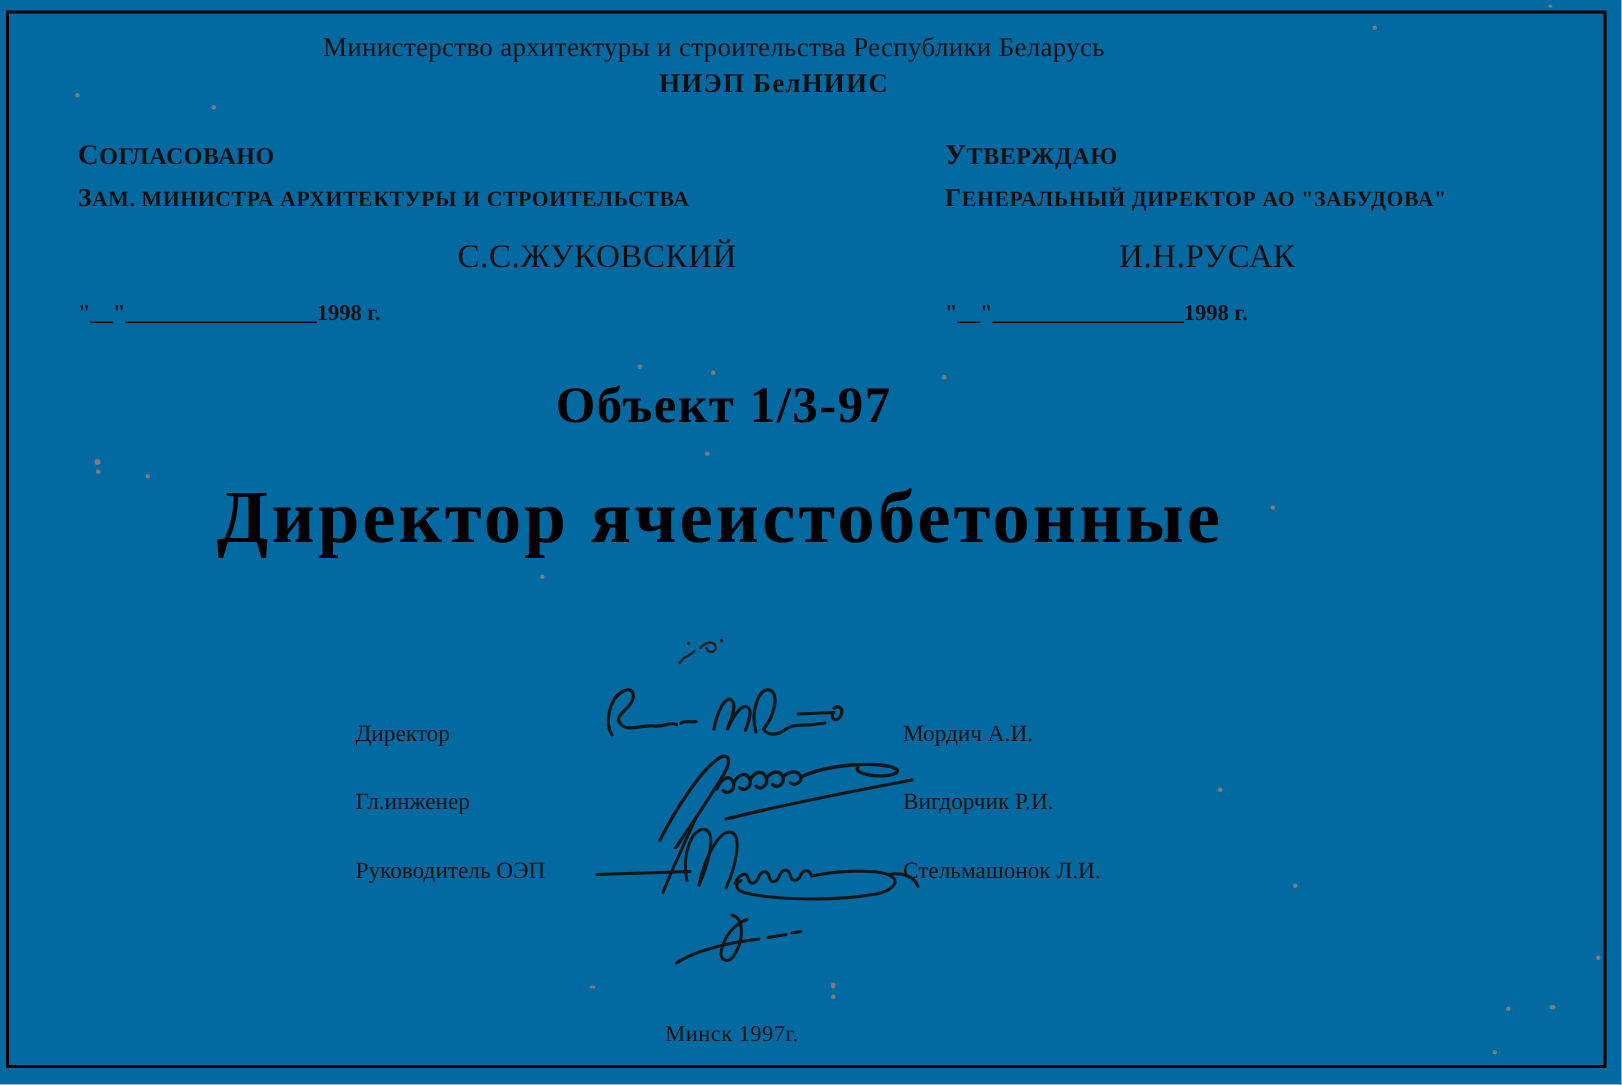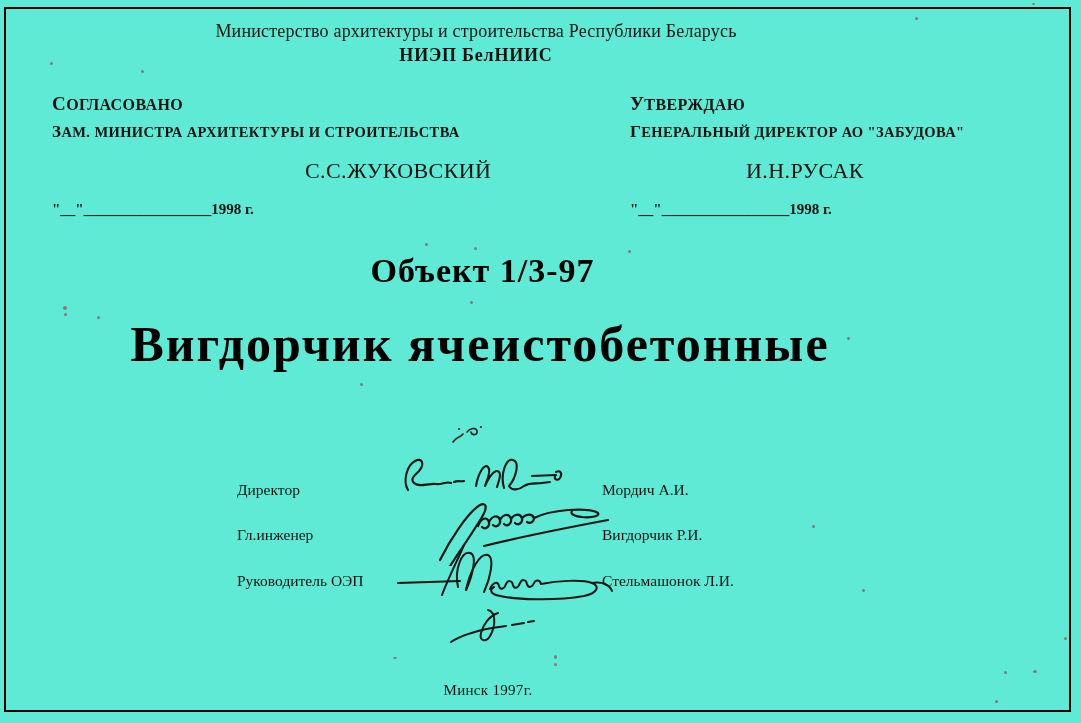--- a/index.html
+++ b/index.html
@@ -1,32 +1,32 @@
 <!DOCTYPE html>
 <html><head>
 <meta charset="utf-8">
 <style>
   html,body { margin:0; padding:0; background:#ffffff; }
   .page {
-    position:relative; width:1081px; height:723px; background:#5eead4;
+    position:relative; width:1081px; height:723px; background:#0369a1;
     font-family:"Liberation Serif", serif; color:#111; overflow:hidden;
   }
   .frame {
     position:absolute; left:4px; top:7px; width:1063px; height:701px;
     border:2px solid #000;
   }
   .line { white-space:nowrap; }
 
   .ministry {
     position:absolute; top:21px; left:0; width:952px; text-align:center;
     font-size:18px; letter-spacing:0.2px; font-weight:500;
   }
   .institute {
     position:absolute; top:45px; left:0; width:952px; text-align:center;
-    font-size:18px; font-weight:bold; letter-spacing:0.8px;
+    font-size:18px; font-weight:bold; letter-spacing:0.8px;padding-left:40px;
   }
 
   .appr-block { position:absolute; top:93px; }
   .appr-left  { left:28px;  width:500px;margin-left:24px; }
   .appr-right { left:630px; width:430px; }
   .appr-label { font-size:16px; font-weight:bold; letter-spacing:0.4px; white-space:nowrap; }
   .appr-label::first-letter { font-size:19px; }
   .appr-pos   { margin-top:7px; font-size:14.5px; font-weight:bold; letter-spacing:0.4px; white-space:nowrap; }
   .appr-pos::first-letter { font-size:17px; }
   .appr-name  { margin-top:16px; font-size:22px; font-weight:normal; letter-spacing:0.4px; white-space:nowrap; }
@@ -75,21 +75,21 @@
   </div>
 
   <div class="appr-block appr-right">
     <div class="appr-label">УТВЕРЖДАЮ</div>
     <div class="appr-pos">ГЕНЕРАЛЬНЫЙ ДИРЕКТОР АО "ЗАБУДОВА"</div>
     <div class="appr-name">И.Н.РУСАК</div>
     <div class="appr-date">"__"_________________1998 г.</div>
   </div>
 
   <div class="title-object">Объект 1/3-97</div>
-  <div class="title-main">Вигдорчик ячеистобетонные</div>
+  <div class="title-main">Директор ячеистобетонные</div>
 
   <div class="sig-table">
     <div class="sig-row">
       <div class="sig-role">Директор</div>
       <div class="sig-gap"></div>
       <div class="sig-name">Мордич А.И.</div>
     </div>
     <div class="sig-row">
       <div class="sig-role">Гл.инженер</div>
       <div class="sig-gap"></div>

